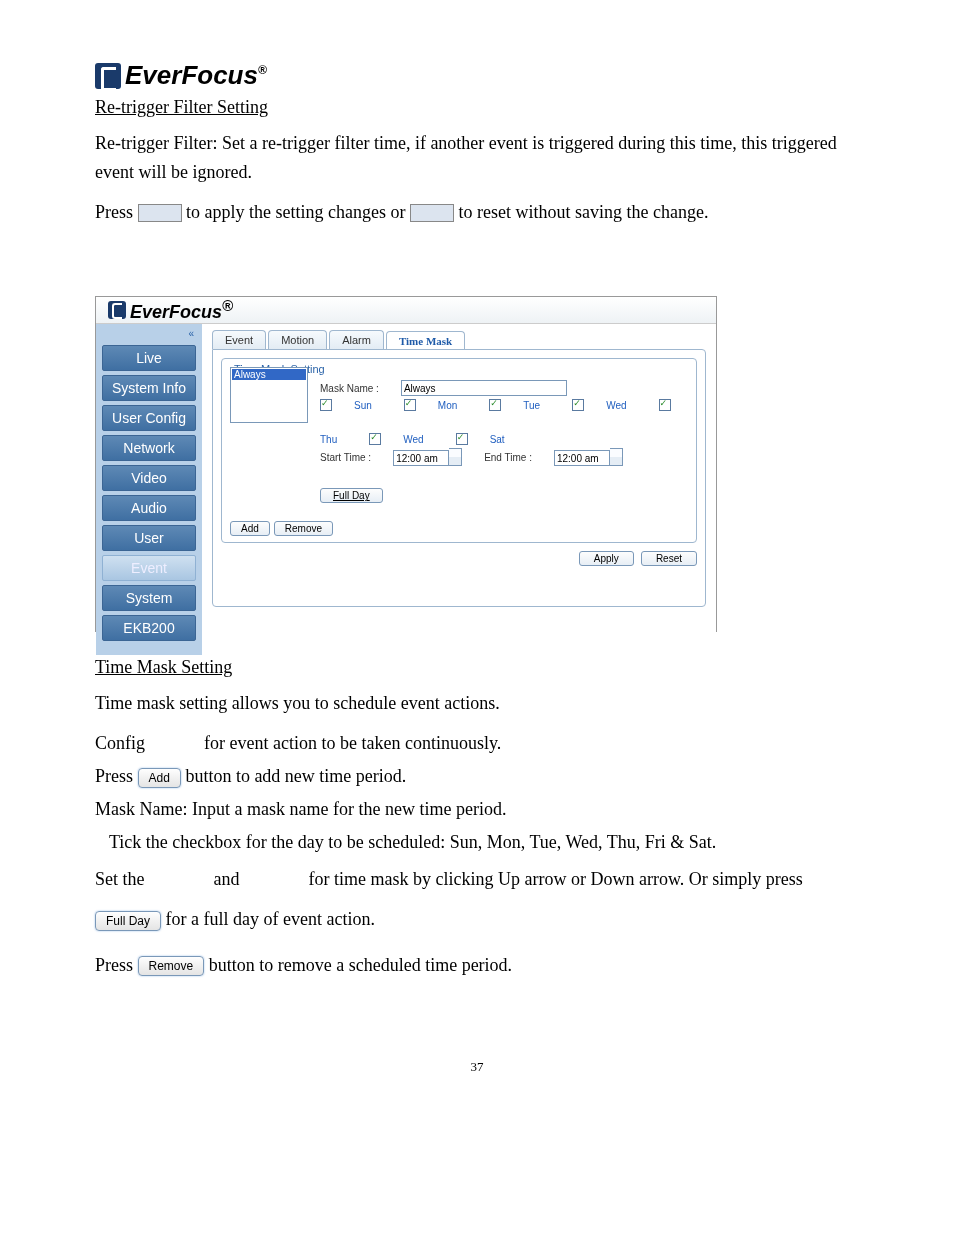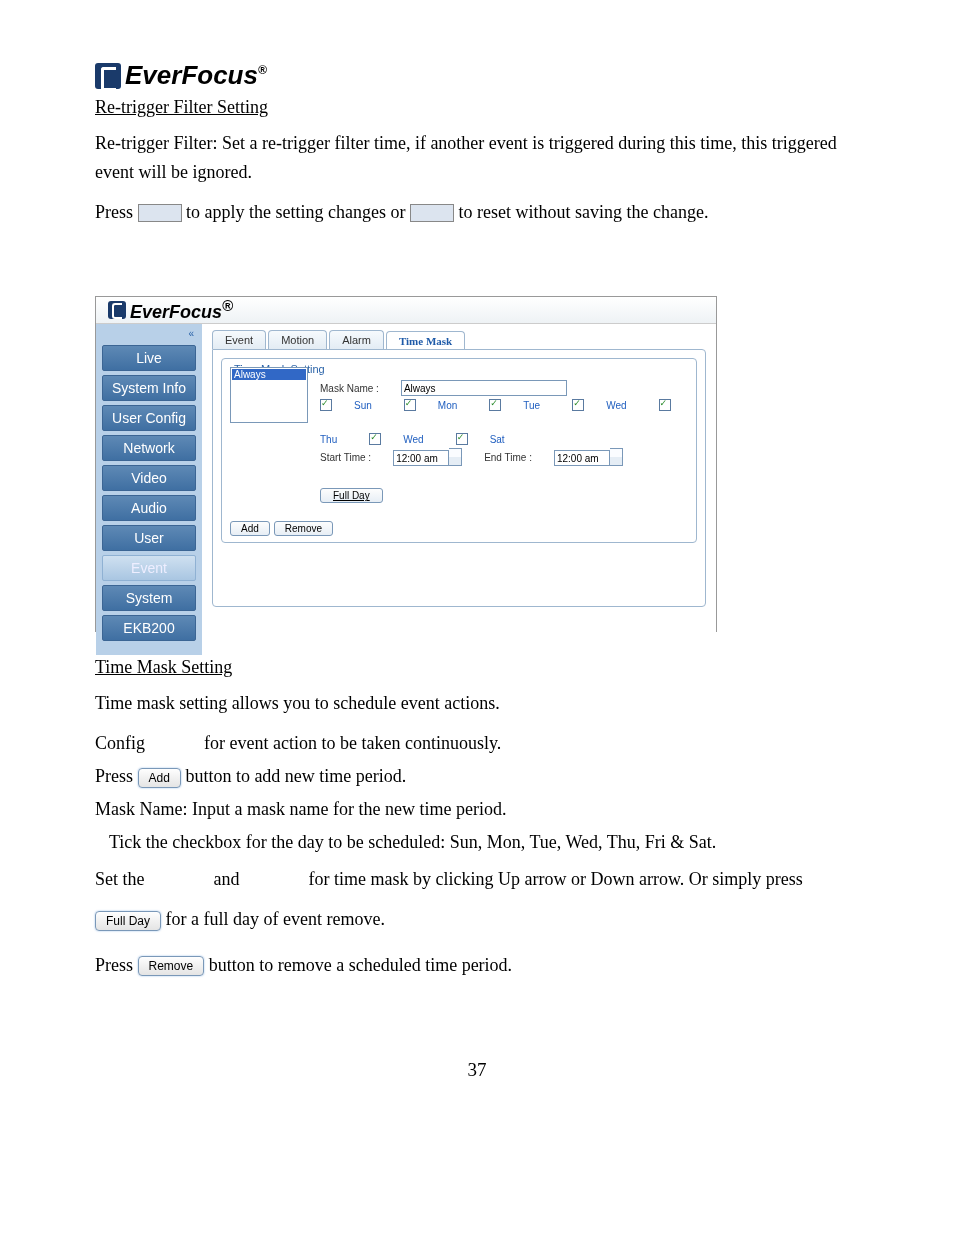--- a/index.html
+++ b/index.html
@@ -86,21 +86,21 @@
     background:linear-gradient(#fafcff 50%,#e5edf5 50%); }
   .sbtn {
     display:inline-block; padding:1px 12px; font-size:10px; border:1px solid #7a98b8;
     background:linear-gradient(#fdfdfd,#e7eef5); border-radius:3px; text-decoration:underline;
     color:#000;
   }
   .ar-buttons { position:absolute; left:8px; bottom:6px; display:flex; gap:4px;}
   .ar-buttons .sbtn { text-decoration:none; padding:1px 10px;}
   .apply-row { text-align:right; margin-top:8px; }
   .apply-row .sbtn { margin-left:4px; text-decoration:none; padding:1px 14px;}
-  .page-num { text-align:center; margin-top:80px; font-size:19px; }
+  .page-num { text-align:center; margin-top:80px; font-size:13px; }
 </style>
 </head>
 <body>
 
 <div class="logo-row">
   <span class="logo-mark"></span>
   <span class="logo-text">
     <span>EverFocus</span><sup>®</sup>
   </span>
 </div>
@@ -184,20 +184,24 @@
                   <span class="arrows"></span>
               </span>
               <span class="sbtn">Full Day</span>
             </div>
           </div>
           <div class="ar-buttons">
             <span class="sbtn">Add</span>
             <span class="sbtn">Remove</span>
           </div>
         </div>
+        <div class="apply-row">
+          <span class="sbtn">Apply</span>
+          <span class="sbtn">Reset</span>
+        </div>
       </div>
     </div>
   </div>
 </div>
 
 <div class="section-title">Time Mask Setting</div>
 
 <p>Time mask setting allows you to schedule event actions.</p>
 
 <p style="margin:4px 0">
@@ -216,21 +220,21 @@
 
 <p style="margin:4px 14px">Tick the checkbox for the day to be scheduled: Sun, Mon, Tue, Wed, Thu, Fri &amp; Sat.</p>
 
 <p style="margin:4px 0; line-height:2.2">
   <span>Set the </span>
   <span style="display:inline-block;width:60px"></span>
   <span> and </span>
   <span style="display:inline-block;width:60px"></span>
   <span> for time mask by clicking Up arrow or Down arrow. Or simply press </span>
   <span class="ui-btn">Full Day</span>
-  <span> for a full day of event remove.</span>
+  <span> for a full day of event action.</span>
 </p>
 
 <p>
   <span>Press </span>
   <span class="ui-btn">Remove</span>
   <span> button to remove a scheduled time period.</span>
 </p>
 
 <div class="page-num">37</div>
 

